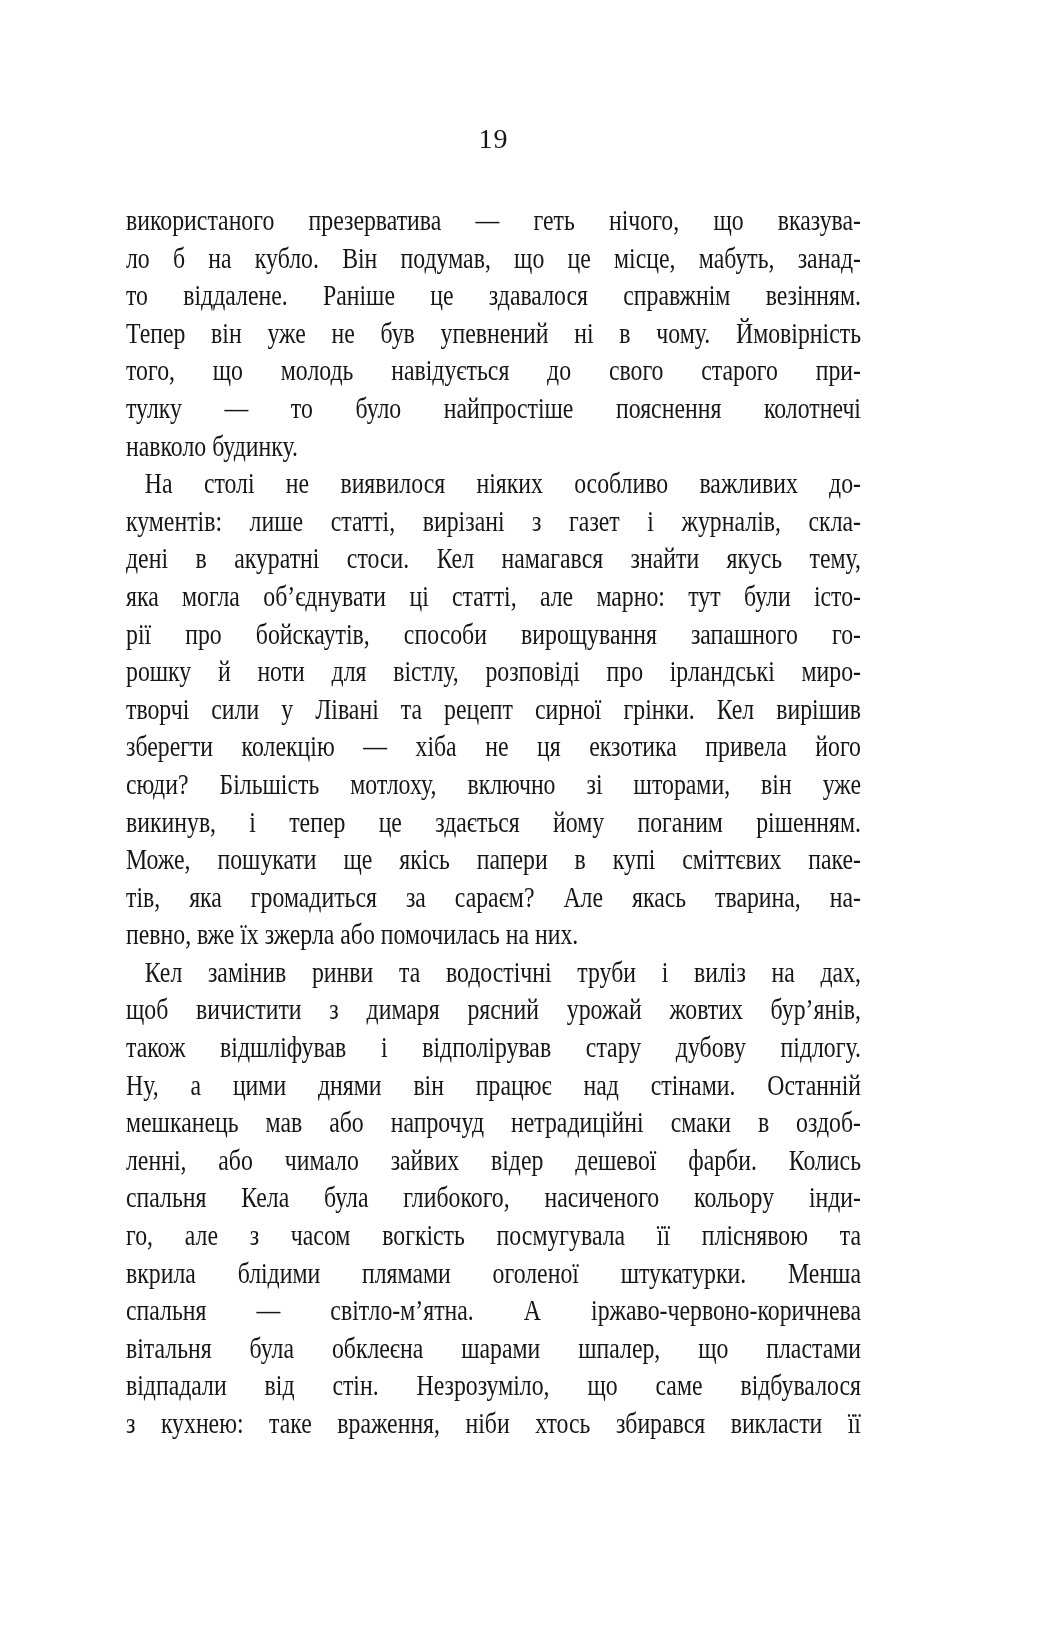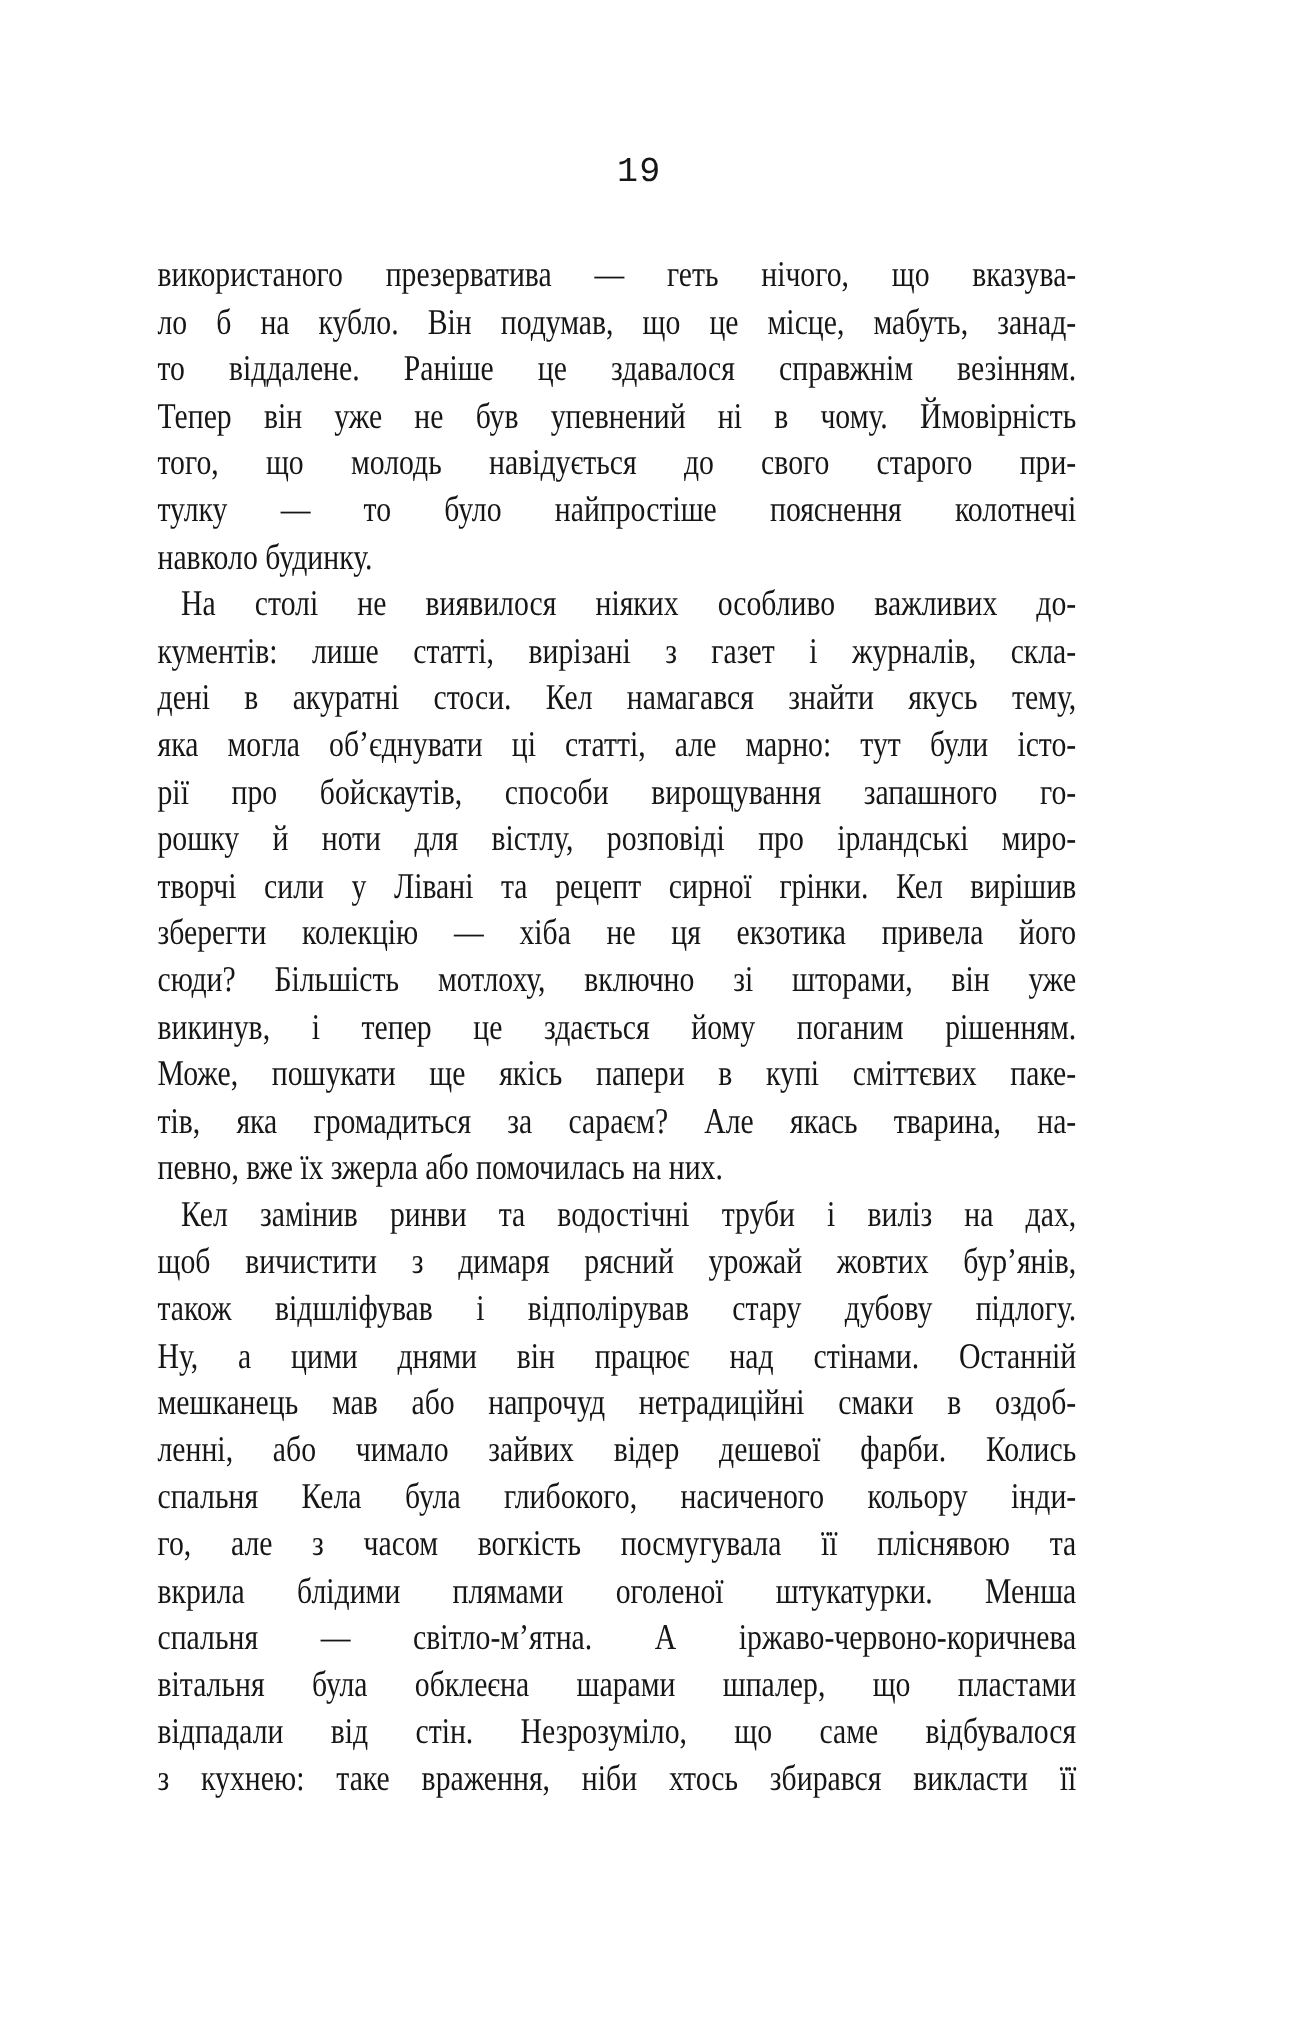--- a/index.html
+++ b/index.html
@@ -12,27 +12,26 @@
     width: 1040px;
     height: 1630px;
     background: #ffffff;
     color: #161616;
     font-family: "Liberation Serif", "DejaVu Serif", serif;
     overflow: hidden;
   }
   .page-number {
     position: absolute;
     top: 124px;
-    left: 144px;
+    left: 126px;
     width: 735px;
     text-align: center;
     font-size: 28px;
     line-height: 30px;
     letter-spacing: 1px;
-    font-family: Liberation Mono, monospace;
   }
   
   .text-block {
     position: absolute;
     top: 202px;
     left: 126px;
     width: 896px;
     transform: scaleX(0.8203);
     transform-origin: 0 0;
     font-size: 29px;

